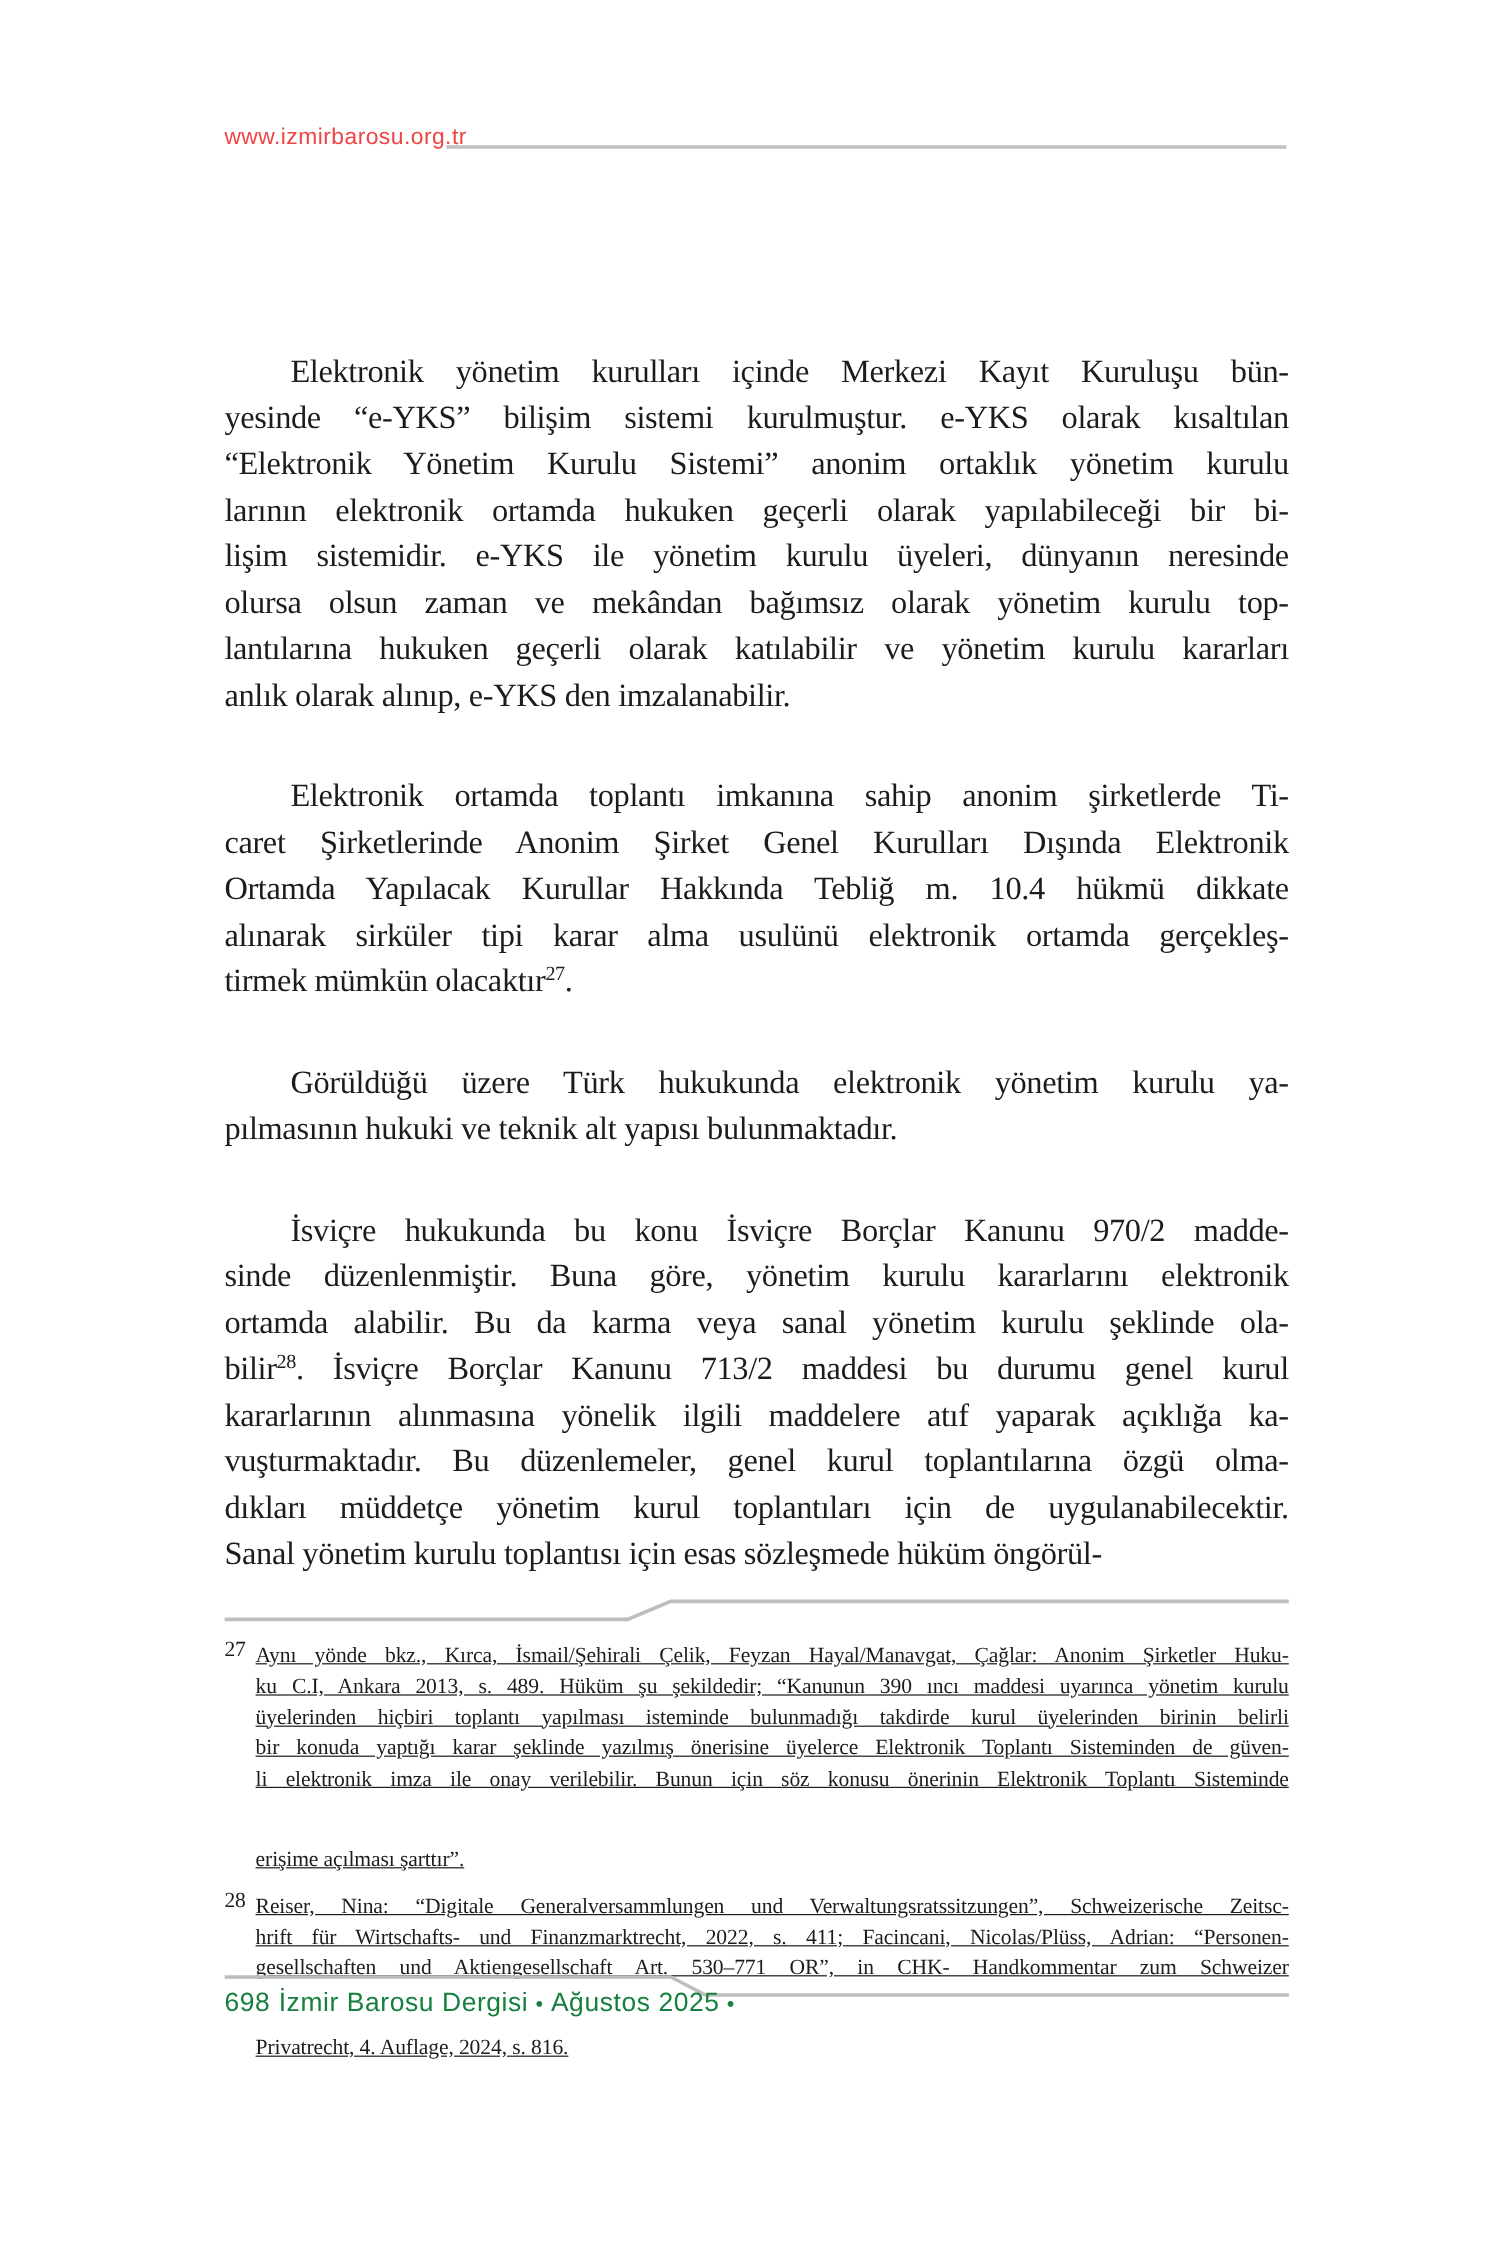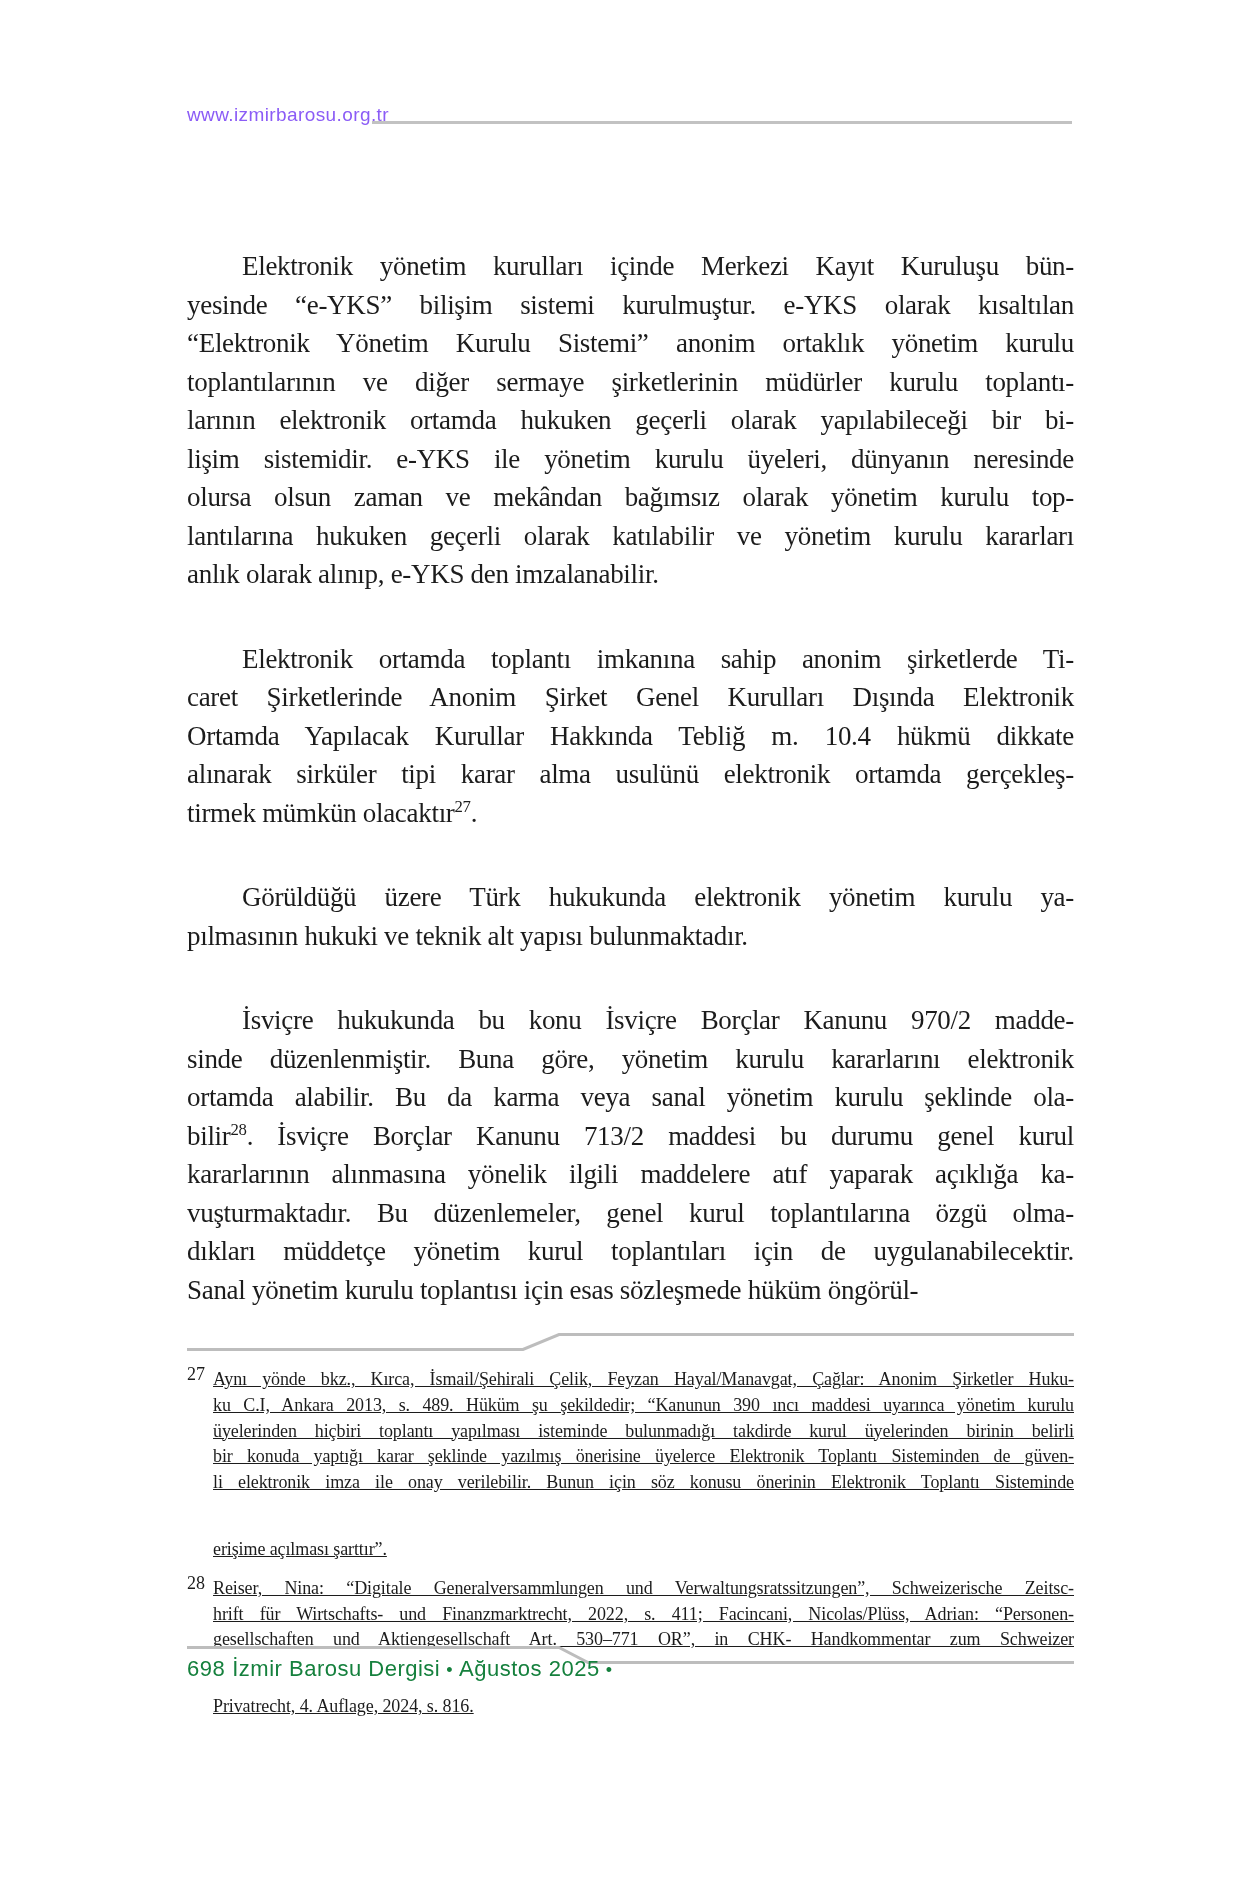--- a/index.html
+++ b/index.html
@@ -16,21 +16,21 @@
 
   
   .header-url {
     position: absolute;
     left: 187px;
     top: 103px;
     font-family: "Liberation Sans", "DejaVu Sans", sans-serif;
     font-size: 19px;
     line-height: 24px;
     letter-spacing: 0.4px;
-    color: #8b5cf6;
+    color: #ef4444;
   }
   .header-rule {
     position: absolute;
     left: 372px;
     top: 121px;
     width: 700px;
     height: 3px;
     background: #c2c2c2;
   }
 
@@ -44,21 +44,21 @@
     letter-spacing: -0.3px;
     line-height: 38.5px;
   }
   .para { margin: 0 0 46px 0; }
   .para:last-child { margin-bottom: 0; }
   .line {
     text-align: justify;
     text-align-last: justify;
     white-space: normal;
   }
-  .line.indent { text-indent: 55px; }
+  .line.indent { text-indent: 55px; margin-top: 43px; }
   .line.last { text-align: center; text-align-last: left; }
   sup.fn-ref {
     font-size: 0.62em;
     line-height: 0;
     position: relative;
     top: -0.55em;
     vertical-align: baseline;
   }
 
   
@@ -119,21 +119,20 @@
 <div class="page">
 
   <span class="header-url">www.izmirbarosu.org.tr</span>
   <div class="header-rule"></div>
 
   <div class="body-text" id="body-text">
       <div class="para">
         <div class="line indent">Elektronik yönetim kurulları içinde Merkezi Kayıt Kuruluşu bün-</div>
         <div class="line">yesinde “e-YKS” bilişim sistemi kurulmuştur. e-YKS olarak kısaltılan</div>
         <div class="line">“Elektronik Yönetim Kurulu Sistemi” anonim ortaklık yönetim kurulu</div>
-        <div class="line">toplantılarının ve diğer sermaye şirketlerinin müdürler kurulu toplantı-</div>
         <div class="line">larının elektronik ortamda hukuken geçerli olarak yapılabileceği bir bi-</div>
         <div class="line">lişim sistemidir. e-YKS ile yönetim kurulu üyeleri, dünyanın neresinde</div>
         <div class="line">olursa olsun zaman ve mekândan bağımsız olarak yönetim kurulu top-</div>
         <div class="line">lantılarına hukuken geçerli olarak katılabilir ve yönetim kurulu kararları</div>
         <div class="line last">anlık olarak alınıp, e-YKS den imzalanabilir.</div>
       </div>
       <div class="para">
         <div class="line indent">Elektronik ortamda toplantı imkanına sahip anonim şirketlerde Ti-</div>
         <div class="line">caret Şirketlerinde Anonim Şirket Genel Kurulları Dışında Elektronik</div>
         <div class="line">Ortamda Yapılacak Kurullar Hakkında Tebliğ m. 10.4 hükmü dikkate</div>

